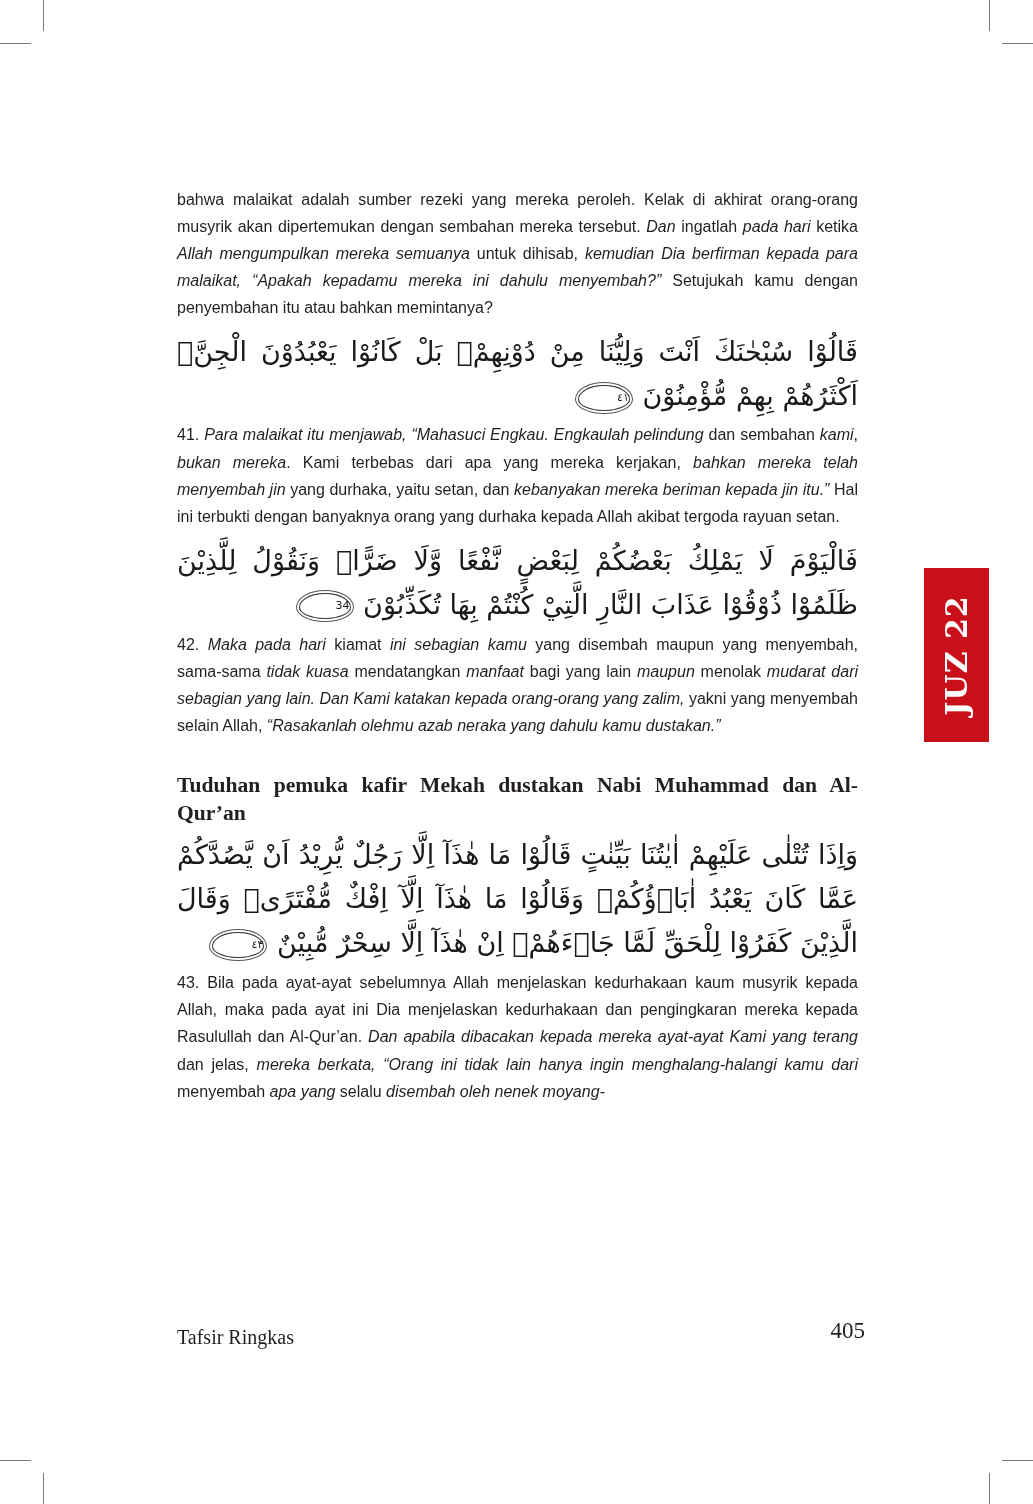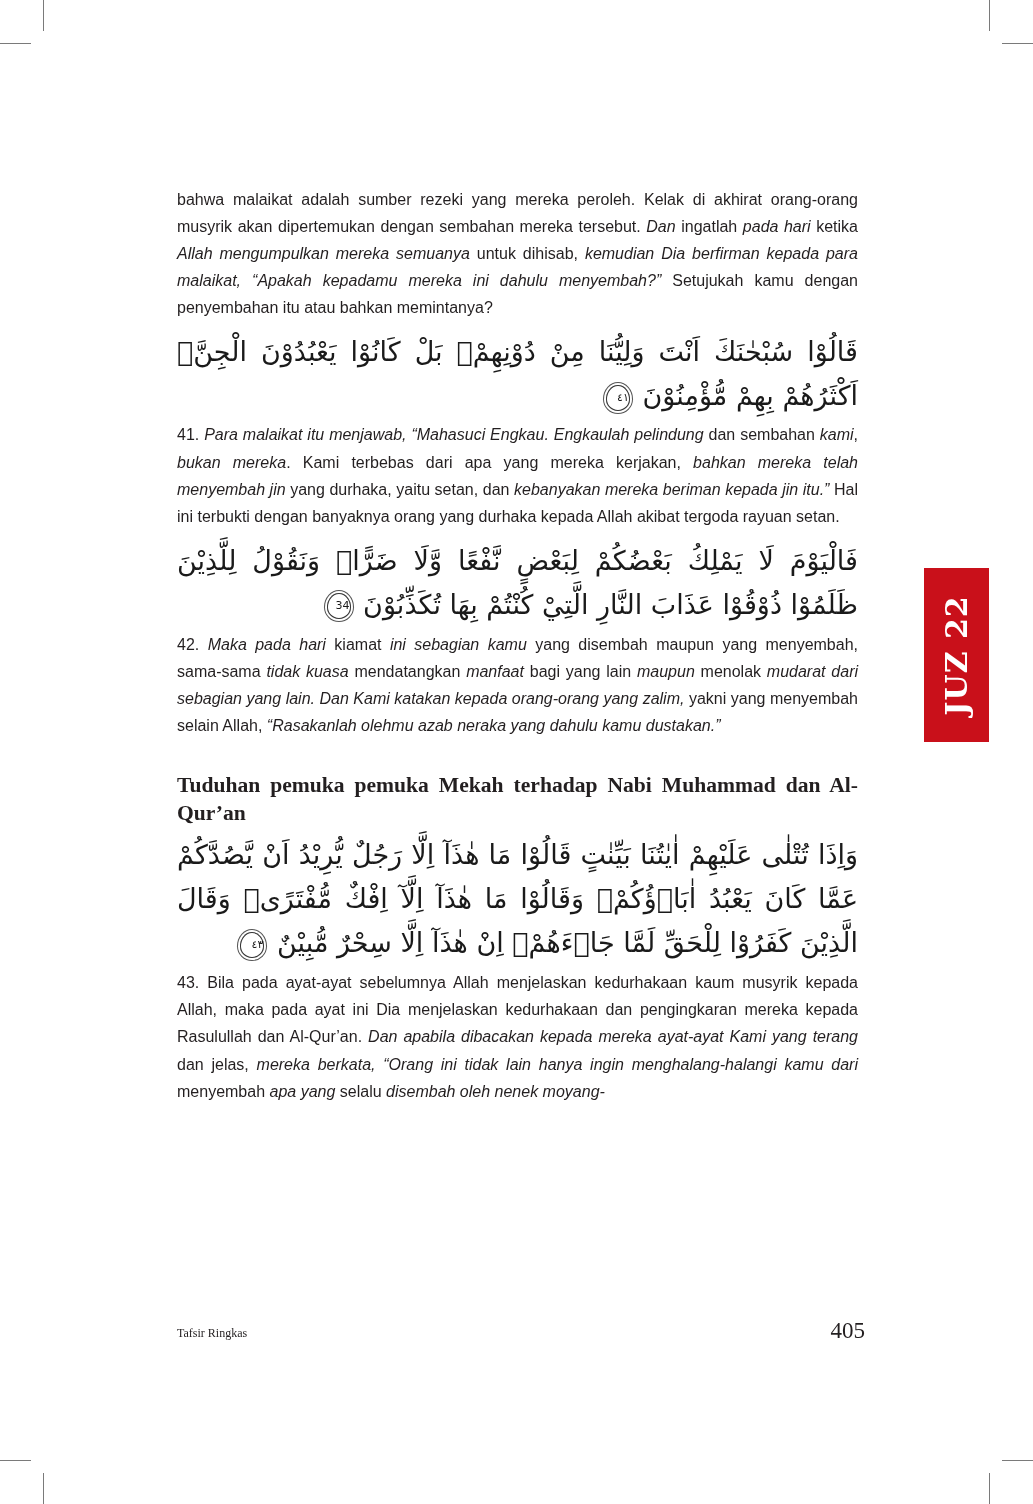--- a/index.html
+++ b/index.html
@@ -36,20 +36,21 @@
     width: 22px; height: 24px;
     border: 1.5px solid #333;
     border-radius: 50% 50% 50% 50% / 55% 55% 45% 45%;
     font-size: 11px;
     line-height: 24px;
     text-align: center;
     vertical-align: middle;
     margin: 0 4px;
     font-family: "DejaVu Sans", sans-serif;
     box-shadow: 0 0 0 2px #fff, 0 0 0 3px #555;
+    padding-left: 28px;
   }
   .heading {
     font-family: "Liberation Serif", "DejaVu Serif", serif;
     font-weight: bold;
     font-size: 21.6px;
     line-height: 27.5px;
     margin: 0;
     text-align: justify;
     text-align-last: left;
   }
@@ -72,21 +73,21 @@
     color: #ffffff;
     font-family: "DejaVu Serif", "Liberation Serif", serif;
     font-weight: bold;
     font-size: 30px;
     letter-spacing: 1px;
   }
 
   .footer-title {
     position: absolute; left: 177px; top: 1326px;
     font-family: "Liberation Serif", "DejaVu Serif", serif;
-    font-size: 12px; color: #231f20;
+    font-size: 20px; color: #231f20;
   }
   .footer-page {
     position: absolute; right: 168px; top: 1318px;
     font-family: "Liberation Serif", "DejaVu Serif", serif;
     font-size: 23px; color: #231f20;
   }
 </style>
 </head>
 <body>
 
@@ -109,21 +110,21 @@
 
   <p class="para" id="para-41"><span>41. </span><em>Para malaikat itu menjawab, “Mahasuci Engkau. Engkaulah pelindung</em><span> dan sembahan </span><em>kami</em><span>, </span><em>bukan mereka</em><span>. Kami terbebas dari apa yang mereka kerjakan, </span><em>bahkan mereka telah menyembah jin</em><span> yang durhaka, yaitu setan, dan </span><em>kebanyakan mereka beriman kepada jin itu.”</em><span> Hal ini terbukti dengan banyaknya orang yang durhaka kepada Allah akibat tergoda rayuan setan.</span></p>
 
   <p class="arabic" id="arabic-42">
     <span>فَالْيَوْمَ لَا يَمْلِكُ بَعْضُكُمْ لِبَعْضٍ نَّفْعًا وَّلَا ضَرًّاۗ وَنَقُوْلُ لِلَّذِيْنَ ظَلَمُوْا ذُوْقُوْا عَذَابَ النَّارِ الَّتِيْ كُنْتُمْ بِهَا تُكَذِّبُوْنَ</span>
     <span class="ayah-no">34</span>
   </p>
 
   <p class="para" id="para-42"><span>42. </span><em>Maka pada hari</em><span> kiamat </span><em>ini sebagian kamu</em><span> yang disembah maupun yang menyembah, sama-sama </span><em>tidak kuasa</em><span> mendatangkan </span><em>manfaat</em><span> bagi yang lain </span><em>maupun</em><span> menolak </span><em>mudarat dari sebagian yang lain. Dan Kami katakan kepada orang-orang yang zalim,</em><span> yakni yang menyembah selain Allah, </span><em>“Rasakanlah olehmu azab neraka yang dahulu kamu dustakan.”</em></p>
 
-  <h2 class="heading" id="heading-1">Tuduhan pemuka pemuka Mekah terhadap Nabi Muhammad dan Al-Qur’an</h2>
+  <h2 class="heading" id="heading-1">Tuduhan pemuka kafir Mekah dustakan Nabi Muhammad dan Al-Qur’an</h2>
 
   <p class="arabic" id="arabic-43">
     <span>وَاِذَا تُتْلٰى عَلَيْهِمْ اٰيٰتُنَا بَيِّنٰتٍ قَالُوْا مَا هٰذَآ اِلَّا رَجُلٌ يُّرِيْدُ اَنْ يَّصُدَّكُمْ عَمَّا كَانَ يَعْبُدُ اٰبَاۤؤُكُمْۚ وَقَالُوْا مَا هٰذَآ اِلَّآ اِفْكٌ مُّفْتَرًىۗ وَقَالَ الَّذِيْنَ كَفَرُوْا لِلْحَقِّ لَمَّا جَاۤءَهُمْۙ اِنْ هٰذَآ اِلَّا سِحْرٌ مُّبِيْنٌ</span>
     <span class="ayah-no">٤٣</span>
   </p>
 
   <p class="para" id="para-43"><span>43. Bila pada ayat-ayat sebelumnya Allah menjelaskan kedurhakaan kaum musyrik kepada Allah, maka pada ayat ini Dia menjelaskan kedurhakaan dan pengingkaran mereka kepada Rasulullah dan Al-Qur’an. </span><em>Dan apabila dibacakan kepada mereka ayat-ayat Kami yang terang</em><span> dan jelas, </span><em>mereka berkata, “Orang ini tidak lain hanya ingin menghalang-halangi kamu dari</em><span> menyembah </span><em>apa yang</em><span> selalu </span><em>disembah oleh nenek moyang-</em></p>
 </div>
 
 <div class="juz-tab">

